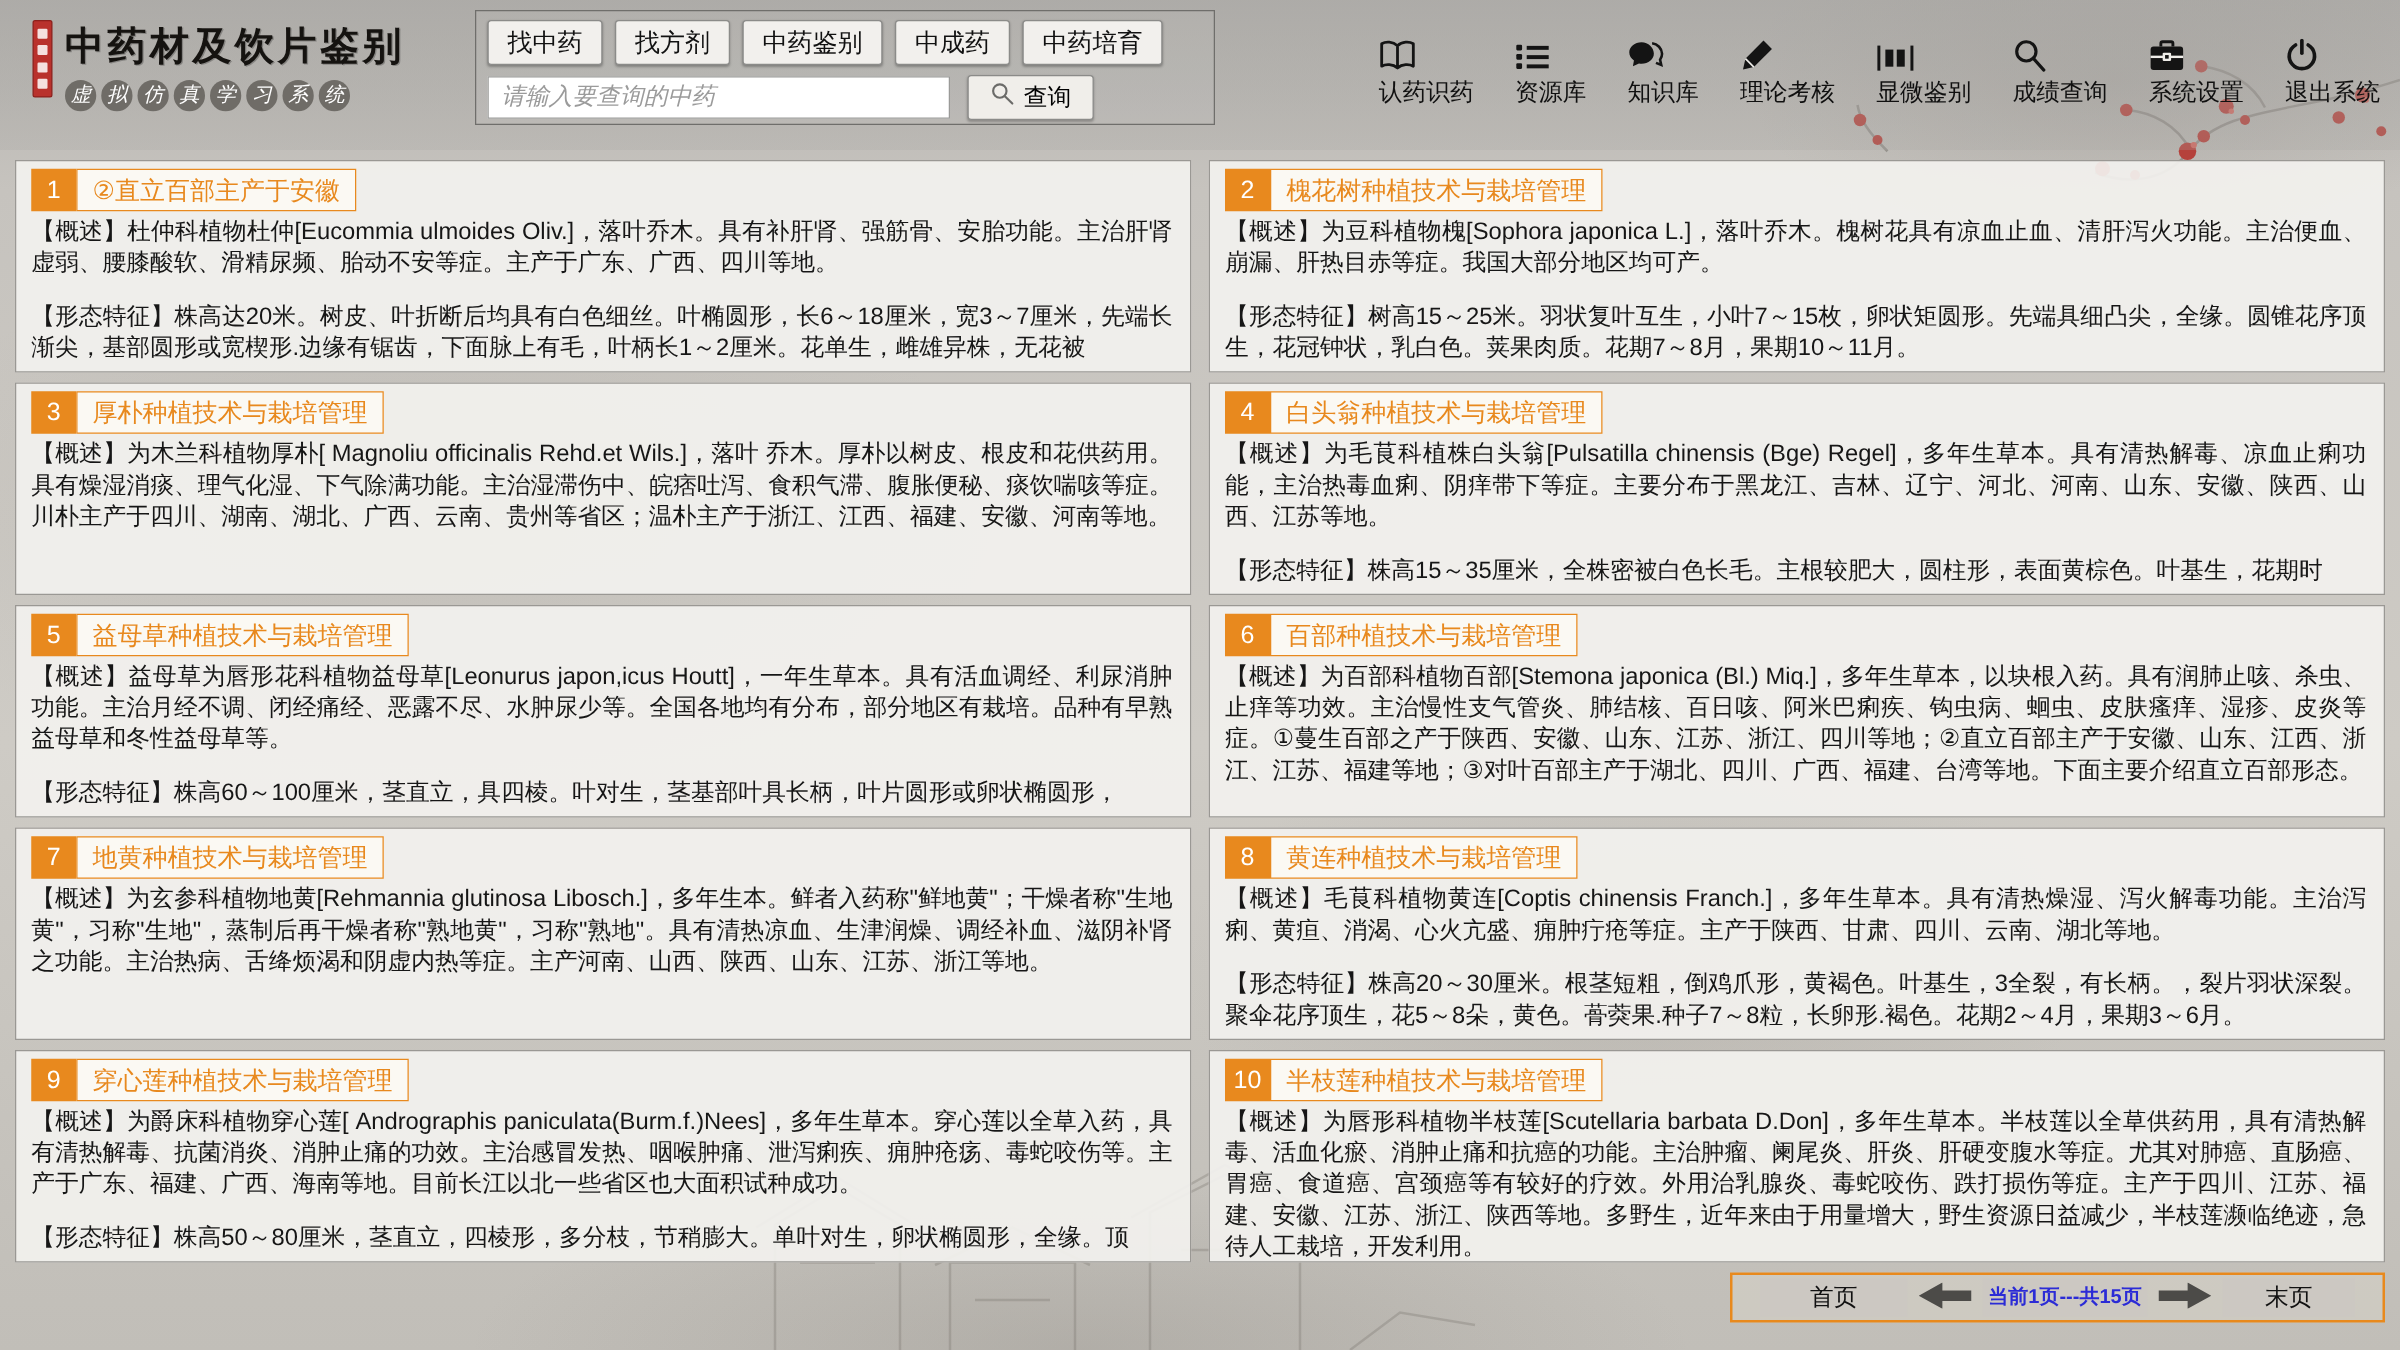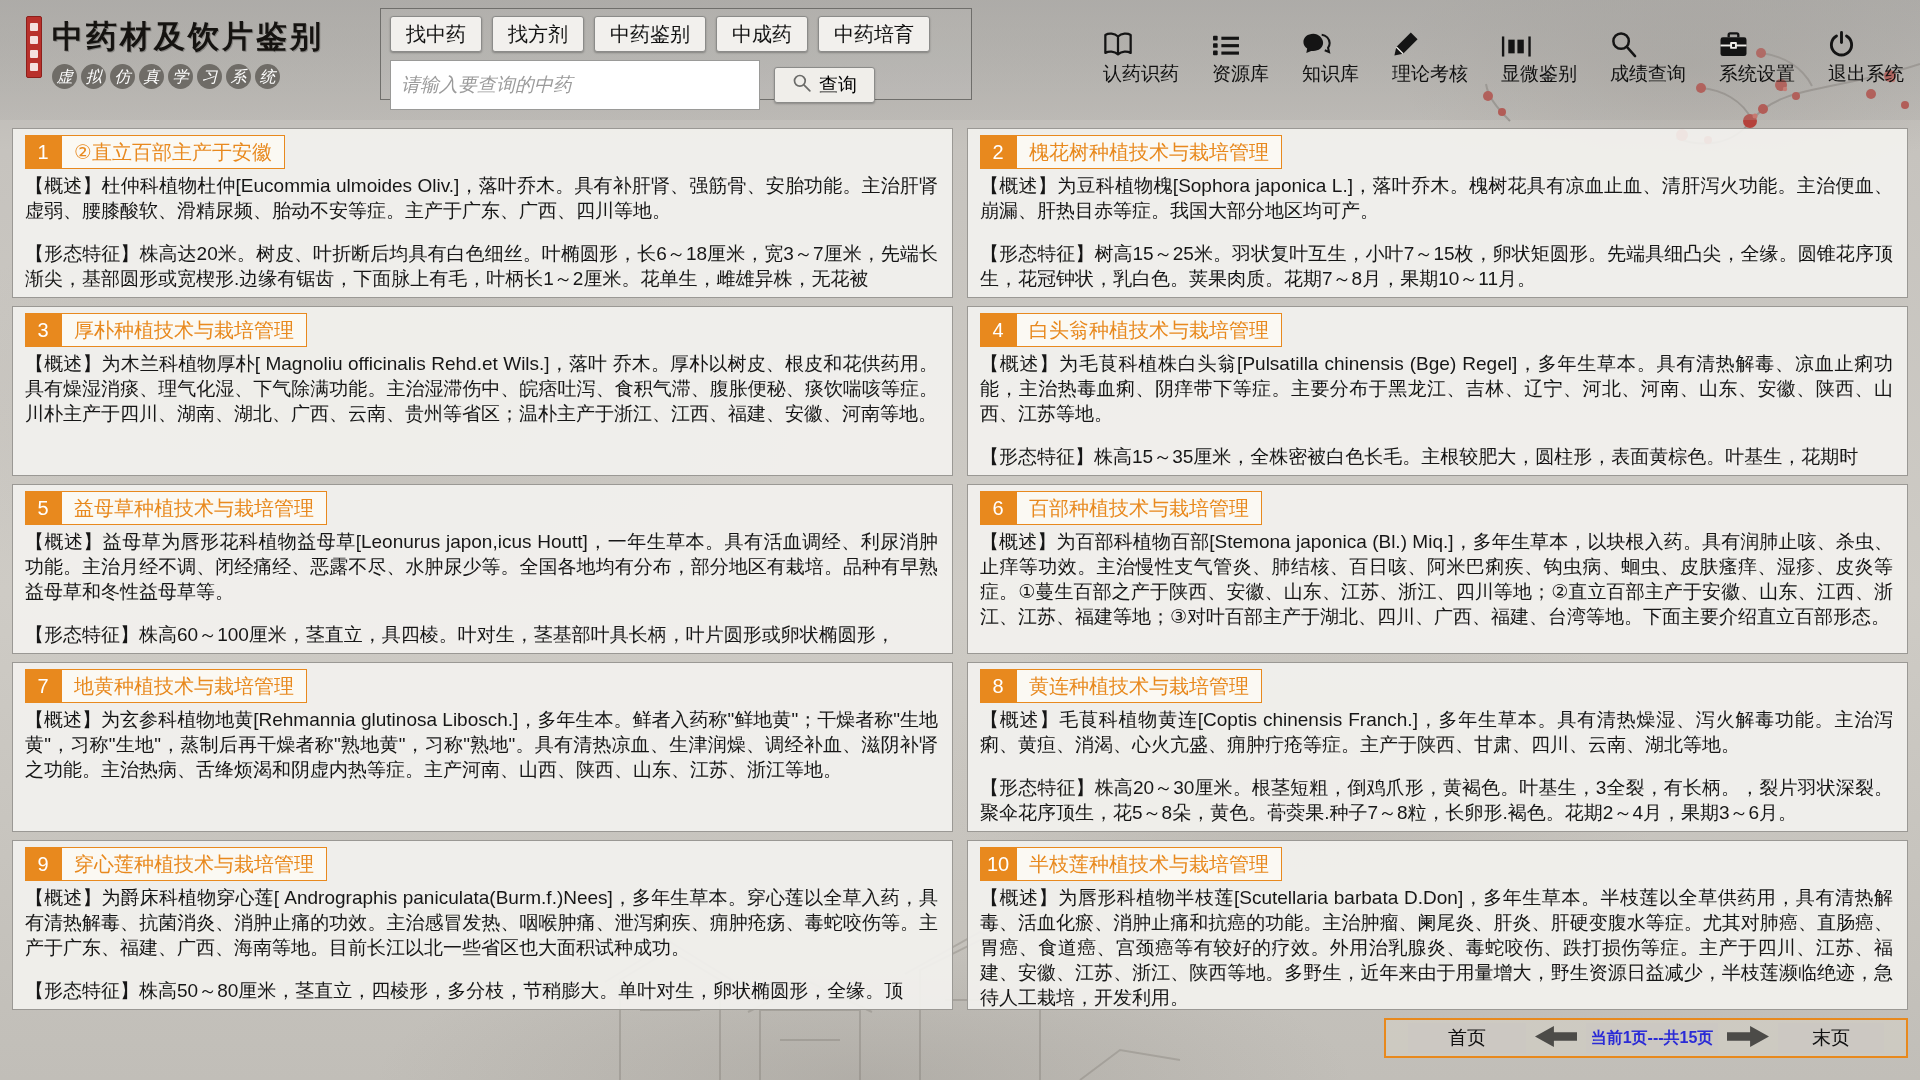--- a/index.html
+++ b/index.html
@@ -31,21 +31,21 @@
   .circles { display:flex; gap:4px; margin-top:6px; }
   .circles span { width:25px; height:25px; border-radius:50%; background:#6f6c67; color:#fff;
                   font-size:16px; line-height:25px; text-align:center; font-style:italic; }
   .search-panel { position:absolute; left:380px; top:8px; width:592px; height:92px;
                   border:1px solid #6f6e6b; background:rgba(255,255,255,.05); padding:7px 9px; }
   .tabs { display:flex; gap:10px; }
   .tab { height:36px; padding:0 15px; font-size:20px; color:#111; background:#f2f0ed;
          border:1px solid #8b8b89; border-radius:3px; box-shadow:0 1px 2px rgba(0,0,0,.28);
          cursor:pointer; font-family:inherit; }
   .search-row { display:flex; gap:14px; margin-top:8px; align-items:center; }
-  .search-input { width:370px; height:50px; border:1px solid #9a9a98; background:#fff;
+  .search-input { width:370px; height:34px; border:1px solid #9a9a98; background:#fff;
                   font-size:19px; padding:0 10px; font-family:inherit; }
   .search-input::placeholder { color:#9b9b9b; font-style:italic; }
   .search-btn { height:36px; width:101px; display:flex; align-items:center; justify-content:center;
                 gap:7px; background:#f0eeea; border:1px solid #8b8b89; border-radius:3px;
                 font-size:19px; cursor:pointer; box-shadow:0 1px 2px rgba(0,0,0,.25); font-family:inherit;}
   .nav { position:absolute; right:16px; top:28px; display:flex; gap:33px; }
   .nav-item { display:flex; flex-direction:column; align-items:flex-start; gap:3px; cursor:pointer; }
   .nav-item .nlabel { font-size:19px; color:#101010; white-space:nowrap; }
   .nicon { height:30px; display:flex; align-items:flex-end; }
   

